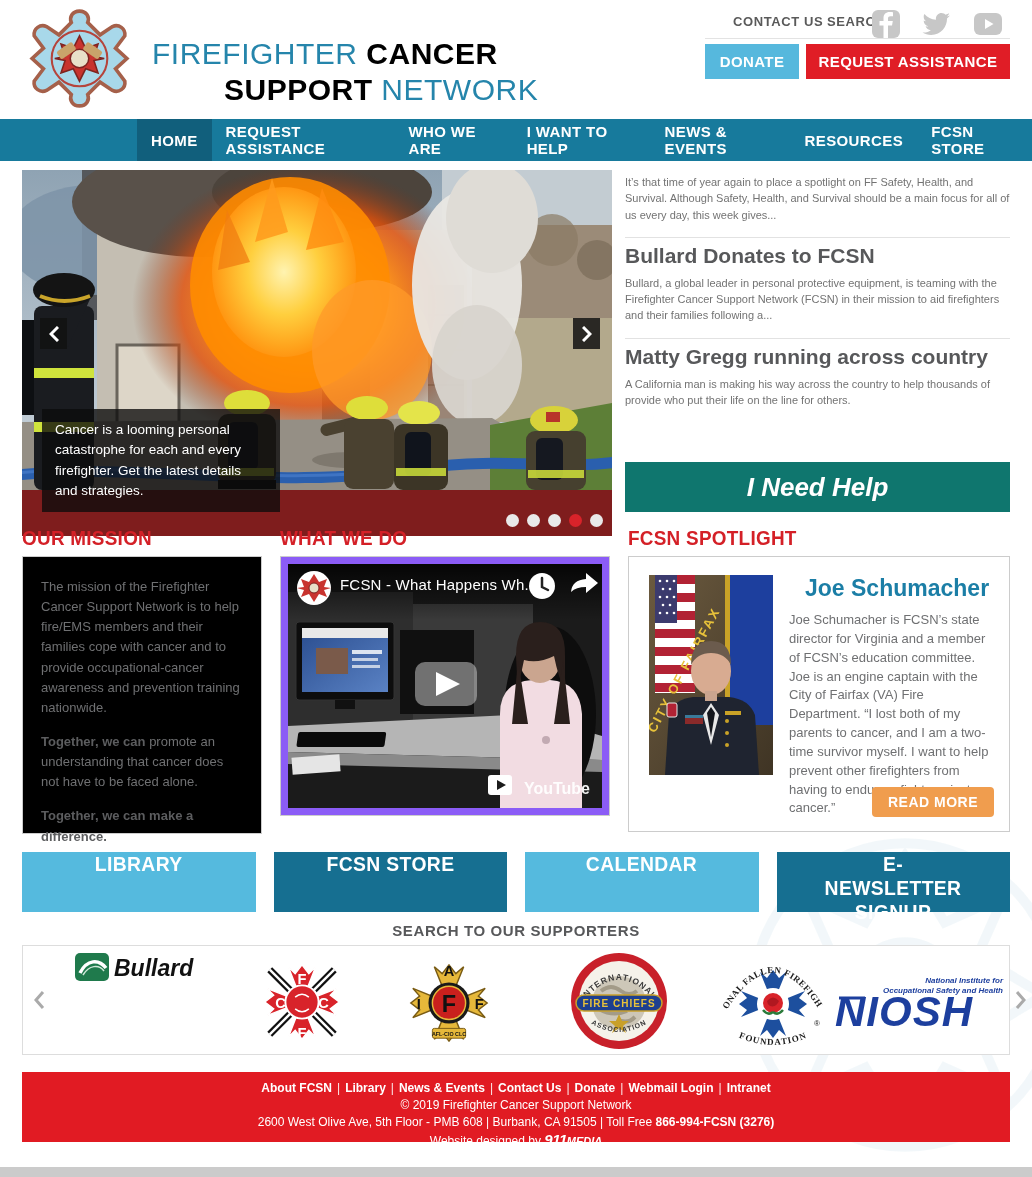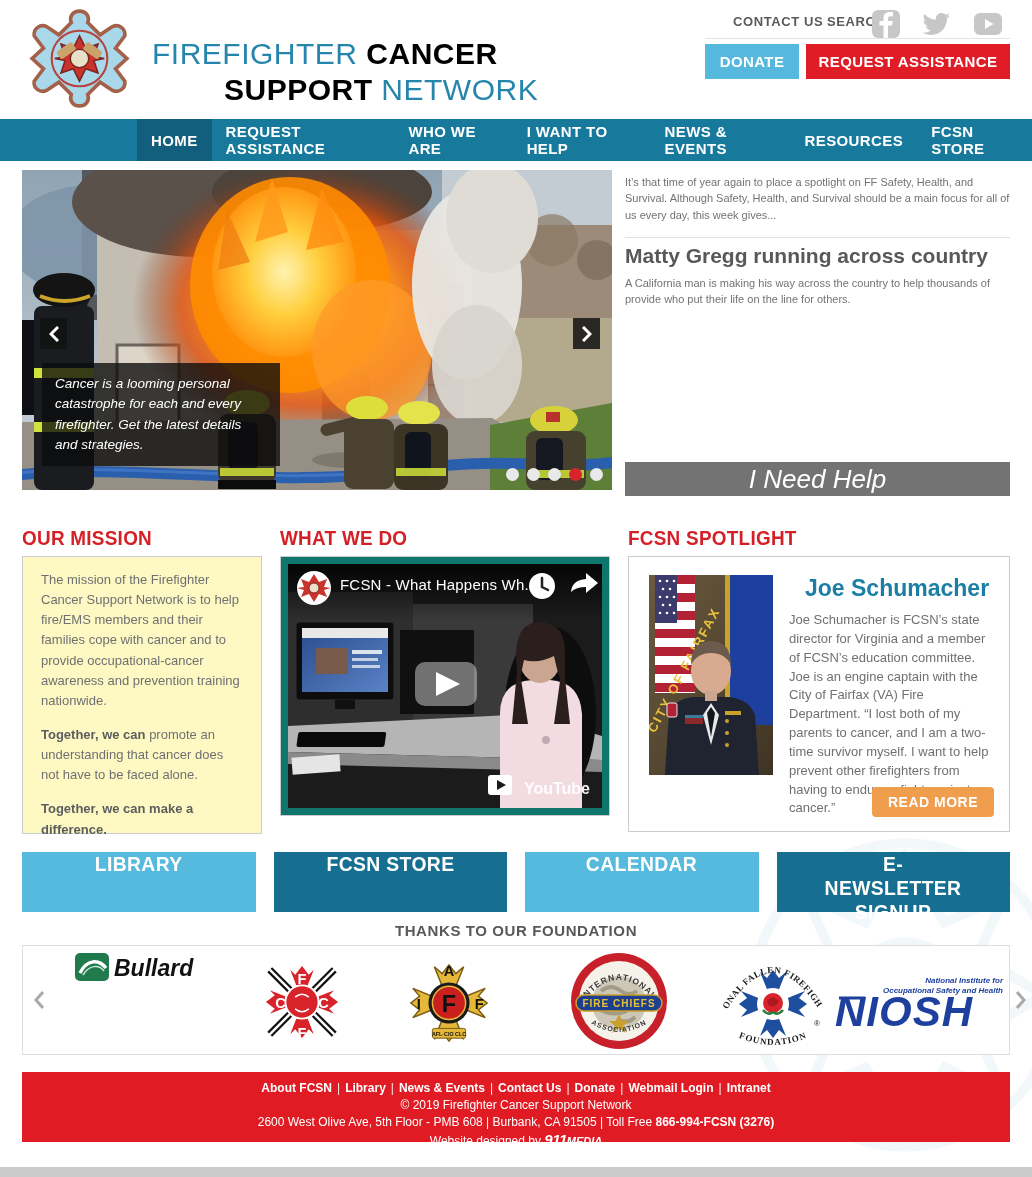--- a/index.html
+++ b/index.html
@@ -23,48 +23,48 @@
   .hbtn { position:absolute; top:44px; height:35px; color:#fff; font-weight:700; font-size:15px; letter-spacing:.4px; display:flex; align-items:center; justify-content:center; cursor:pointer; }
   .hbtn.donate { left:705px; width:94px; background:#56b8dd; }
   .hbtn.request { left:806px; width:204px; background:#e01d26; }
 
   
   .nav { position:absolute; left:0; top:119px; width:1032px; height:42px; background:#177a9c; display:flex; align-items:stretch; padding-left:137px; }
   .nav a { display:flex; align-items:center; padding:0 14px; color:#fff; font-size:15px; font-weight:700; letter-spacing:.4px; text-decoration:none; cursor:pointer; }
   .nav a.active { background:#115f7c; }
 
   
-  .hero { position:absolute; left:22px; top:170px; width:590px; height:320px; overflow:hidden; background:#404040;font-style:italic; }
+  .hero { position:absolute; left:22px; top:170px; width:590px; height:366px; overflow:hidden; background:#7f1d1d; }
   .hero-caption { position:absolute; left:20px; bottom:24px; width:238px; background:rgba(12,12,12,.78); color:#fff; font-size:13.5px; line-height:1.5; padding:11px 13px; }
   .hero-arrow { position:absolute; top:148px; width:27px; height:31px; background:rgba(18,18,18,.85); color:#fff; display:flex; align-items:center; justify-content:center; font-size:15px; cursor:pointer; }
   .hero-arrow.left { left:18px; }
   .hero-arrow.right { right:12px; }
   .hero-dots { position:absolute; right:9px; bottom:9px; display:flex; gap:8px; }
   .hero-dots span { width:13px; height:13px; border-radius:50%; background:#e9e9e9; cursor:pointer; }
   .hero-dots span.active { background:#d8232a; }
 
   
   .news-col { position:absolute; left:625px; top:168px; width:385px; }
   .news-item { padding:6px 0 14px 0; border-bottom:1px solid #e2e2e2; }
   .news-item:last-child { border-bottom:none; }
   .news-item h3 { font-size:21px; font-weight:700; color:#57585a; margin-bottom:7px; cursor:pointer; }
   .news-item p { font-size:11px; color:#737373; line-height:1.48; }
-  .need-help { position:absolute; left:625px; top:462px; width:385px; height:34px; background:#737373; color:#fff; display:flex; align-items:center; justify-content:center; font-size:26px; font-weight:400; font-style:italic; cursor:pointer; }
+  .need-help { position:absolute; left:625px; top:462px; width:385px; height:50px; background:#0f766e; color:#fff; display:flex; align-items:center; justify-content:center; font-size:26px; font-weight:700; font-style:italic; cursor:pointer; }
 
   
   .sec-h { position:absolute; top:526px; color:#d42027; font-size:21px; font-weight:700; letter-spacing:.3px; transform:scaleX(.9); transform-origin:left center; white-space:nowrap; }
   .sec-h.m { left:22px; } .sec-h.w { left:280px; } .sec-h.s { left:628px; }
 
   
-  .col-mission { position:absolute; left:22px; top:556px; width:240px; height:278px; border:1px solid #ccc; background:#fef9c3; padding:13px 18px; }
+  .col-mission { position:absolute; left:22px; top:556px; width:240px; height:278px; border:1px solid #ccc; background:#000000; padding:20px 18px; }
   .col-mission p { font-size:13px; color:#6f7072; line-height:1.55; margin-bottom:14px; }
   .col-mission strong { color:#5c5d5f; }
 
   
-  .col-video { position:absolute; left:280px; top:556px; width:330px; height:260px; border:1px solid #ccc; background:#0f766e; padding:7px; }
+  .col-video { position:absolute; left:280px; top:556px; width:330px; height:260px; border:1px solid #ccc; background:#8b5cf6; padding:7px; }
   .video-frame { position:relative; width:314px; height:244px; background:#111; overflow:hidden; cursor:pointer; }
   .video-title { position:absolute; left:52px; top:12px; color:#fff; font-size:15px; letter-spacing:.2px; }
   .yt-logo { position:absolute; right:12px; bottom:10px; display:flex; align-items:center; gap:5px; color:#fff; font-weight:700; font-size:16px; opacity:.95; }
 
   
   .col-spotlight { position:absolute; left:628px; top:556px; width:382px; height:276px; border:1px solid #ccc; background:#fff; padding:18px; }
   .spot-photo { position:absolute; left:20px; top:18px; width:124px; height:200px; }
   .spot-name { position:absolute; left:160px; top:18px; color:#1b7ea6; font-size:23px; font-weight:700;margin-left:16px; }
   .spot-bio { position:absolute; left:160px; top:54px; width:202px; font-size:13px; color:#6f7072; line-height:1.45; }
   .read-more { position:absolute; right:15px; bottom:14px; background:#f09d4e; color:#fff; font-size:14px; font-weight:700; letter-spacing:.5px; padding:7px 16px; border-radius:4px; cursor:pointer; }
@@ -253,20 +253,24 @@
       <span></span>
       <span></span>
       <span class="active"></span>
       <span></span>
     </div>
   </div>
 
   <div class="news-col">
     <div class="news-item">
       <p>It’s that time of year again to place a spotlight on FF Safety, Health, and Survival. Although Safety, Health, and Survival should be a main focus for all of us every day, this week gives...</p>
+    </div>
+    <div class="news-item">
+      <h3>Bullard Donates to FCSN</h3>
+      <p>Bullard, a global leader in personal protective equipment, is teaming with the Firefighter Cancer Support Network (FCSN) in their mission to aid firefighters and their families following a...</p>
     </div>
     <div class="news-item">
       <h3>Matty Gregg running across country</h3>
       <p>A California man is making his way across the country to help thousands of provide who put their life on the line for others.</p>
     </div>
   </div>
   <div class="need-help">I Need Help</div>
 
   <div class="sec-h m">OUR MISSION</div>
   <div class="sec-h w">WHAT WE DO</div>
@@ -400,21 +404,21 @@
         <span class="t">FCSN STORE</span>
       </div>
     <div class="qbtn light">
         <span class="t">CALENDAR</span>
       </div>
     <div class="qbtn dark">
         <span class="t" style="width:170px">E-NEWSLETTER SIGNUP</span>
       </div>
   </div>
 
-  <div class="sup-head">THANKS TO OUR FOUNDATION</div>
+  <div class="sup-head">SEARCH TO OUR SUPPORTERS</div>
   <div class="supporters">
     <div class="sup-arrow left">
       <svg width="12" height="20" viewBox="0 0 12 20">
           <path d="M10,2 L3,10 L10,18" stroke="#aaa" stroke-width="3" fill="none"></path>
         </svg>
     </div>
     <div class="sup-arrow right">
       <svg width="12" height="20" viewBox="0 0 12 20">
           <path d="M2,2 L9,10 L2,18" stroke="#aaa" stroke-width="3" fill="none"></path>
         </svg>

